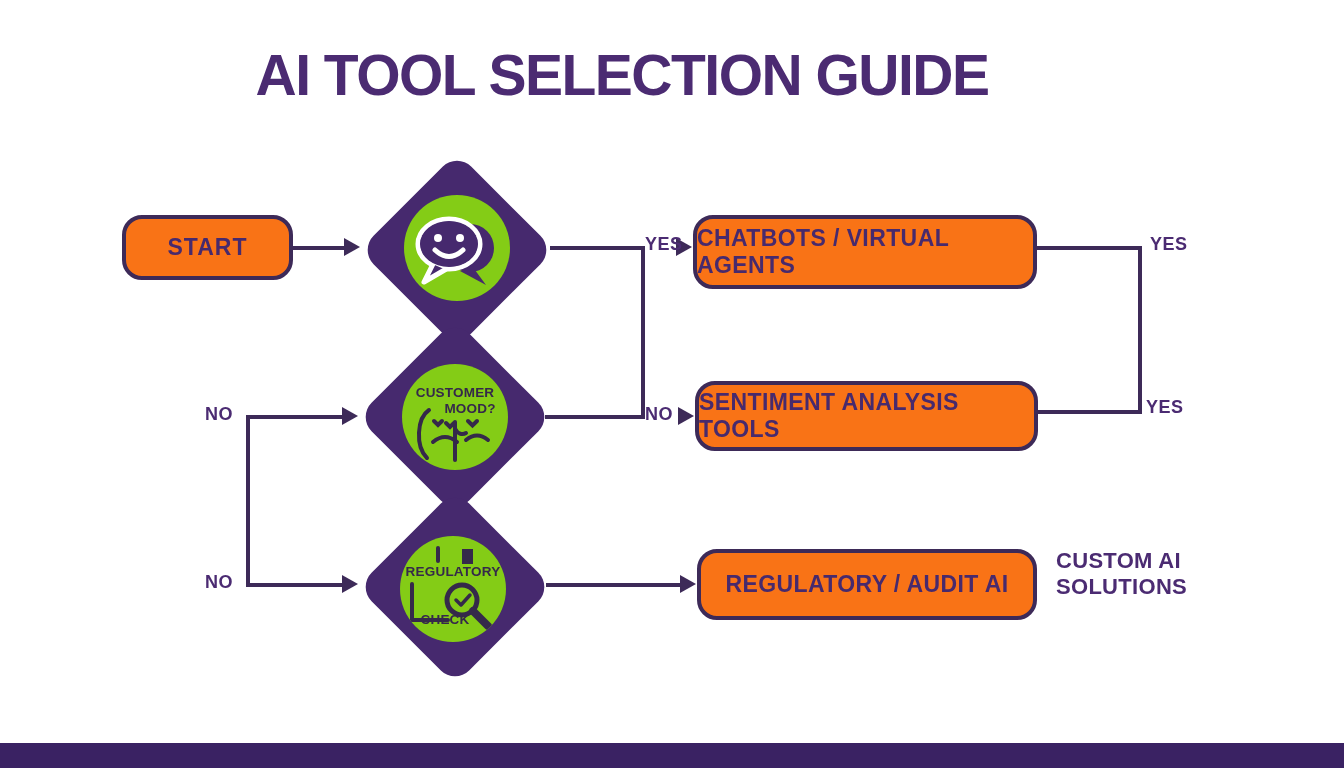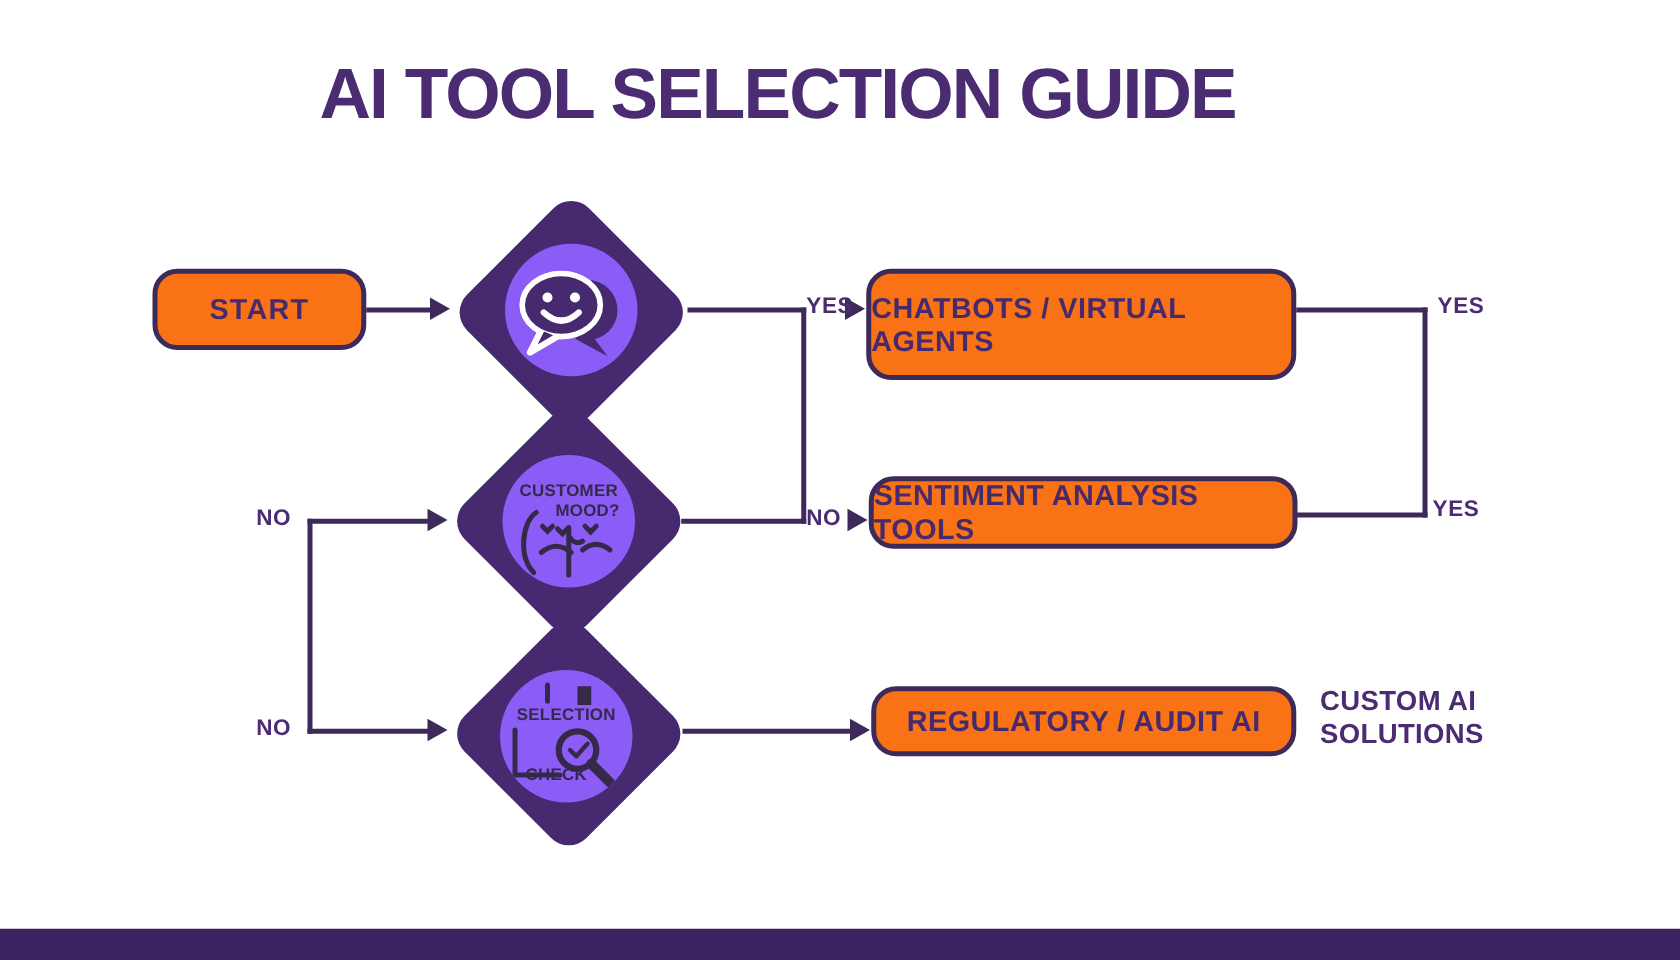--- a/index.html
+++ b/index.html
@@ -38,21 +38,21 @@
     font-weight:800;color:var(--text);letter-spacing:.4px;z-index:2;
   }
   .start-box{font-size:23px;letter-spacing:1px;}
   .result-box{font-size:23px;}
   
   .diamond{
     width:138px;height:138px;background:var(--fill);
     transform:rotate(45deg);border-radius:20px;z-index:2;
   }
   .circle{
-    width:106px;height:106px;border-radius:50%;background:#8b5cf6;z-index:3;
+    width:106px;height:106px;border-radius:50%;background:#84cc16;z-index:3;
     overflow:hidden;
   }
   .circle .cline{position:absolute;width:100%;text-align:center;
     font-weight:800;color:var(--ink);font-size:13.5px;letter-spacing:.2px;z-index:2;}
   .edge-label{font-size:18px;font-weight:800;color:var(--title);z-index:4;letter-spacing:.5px;}
   .endpoint{
     font-size:22px;font-weight:800;line-height:26px;color:var(--title);letter-spacing:.3px;z-index:2;
   }
   .bottom-bar{left:0;top:743px;width:1344px;height:25px;background:var(--bar);z-index:5;}
   svg{display:block;}
@@ -128,41 +128,41 @@
       <path d="M55,19 l4.5,4.5 L64,19"></path>
       <path d="M42,20 L42,58"></path>
       <path d="M43,28 a7,7 0 0 0 10,3"></path>
       <path d="M20,40 Q32,30 44,40"></path>
       <path d="M53,38 Q64,29 75,38"></path>
     </g>
   </svg>
 </div>
 
 <div class="abs circle" style="left:400px;top:536px;">
-  <div class="cline" style="top:28px;">SELECTION</div>
+  <div class="cline" style="top:28px;">REGULATORY</div>
   <div class="cline" style="top:32px;transform:translateX(-8px);margin-top:44px;">CHECK</div>
   <svg class="abs" style="left:0;top:0;" width="106" height="106" viewBox="0 0 106 106">
     <g stroke="var(--ink)" stroke-width="4" fill="none" stroke-linecap="round">
       <path d="M38,12 L38,25"></path>
       <path d="M12,48 L12,84 L48,84"></path>
     </g>
     <rect x="62" y="13" width="11" height="15" fill="var(--ink)"></rect>
     <circle cx="62" cy="64" r="15" fill="#ffffff" fill-opacity="0.0" stroke="var(--ink)" stroke-width="5"></circle>
     <path d="M56,64 l5,5 l9,-10" fill="none" stroke="var(--ink)" stroke-width="3.5" stroke-linecap="round" stroke-linejoin="round"></path>
     <path d="M73,75 L88,90" stroke="var(--ink)" stroke-width="8" stroke-linecap="round"></path>
   </svg>
 </div>
 
-<div class="abs node result-box" style="left:693px;top:215px;width:344px;height:89px;">
+<div class="abs node result-box" style="left:693px;top:215px;width:344px;height:74px;">
   <span>CHATBOTS / VIRTUAL AGENTS</span>
 </div>
-<div class="abs node result-box" style="left:695px;top:381px;width:343px;height:58px;">
+<div class="abs node result-box" style="left:695px;top:381px;width:343px;height:70px;">
   <span>SENTIMENT ANALYSIS TOOLS</span>
 </div>
-<div class="abs node result-box" style="left:697px;top:549px;width:340px;height:56px;">
+<div class="abs node result-box" style="left:697px;top:549px;width:340px;height:71px;">
   <span>REGULATORY / AUDIT AI</span>
 </div>
 
 <div class="abs endpoint" style="left:1056px;top:548px;">
   <div>CUSTOM AI</div>
   <div>SOLUTIONS</div>
 </div>
 
 <div class="abs bottom-bar"></div>
 

